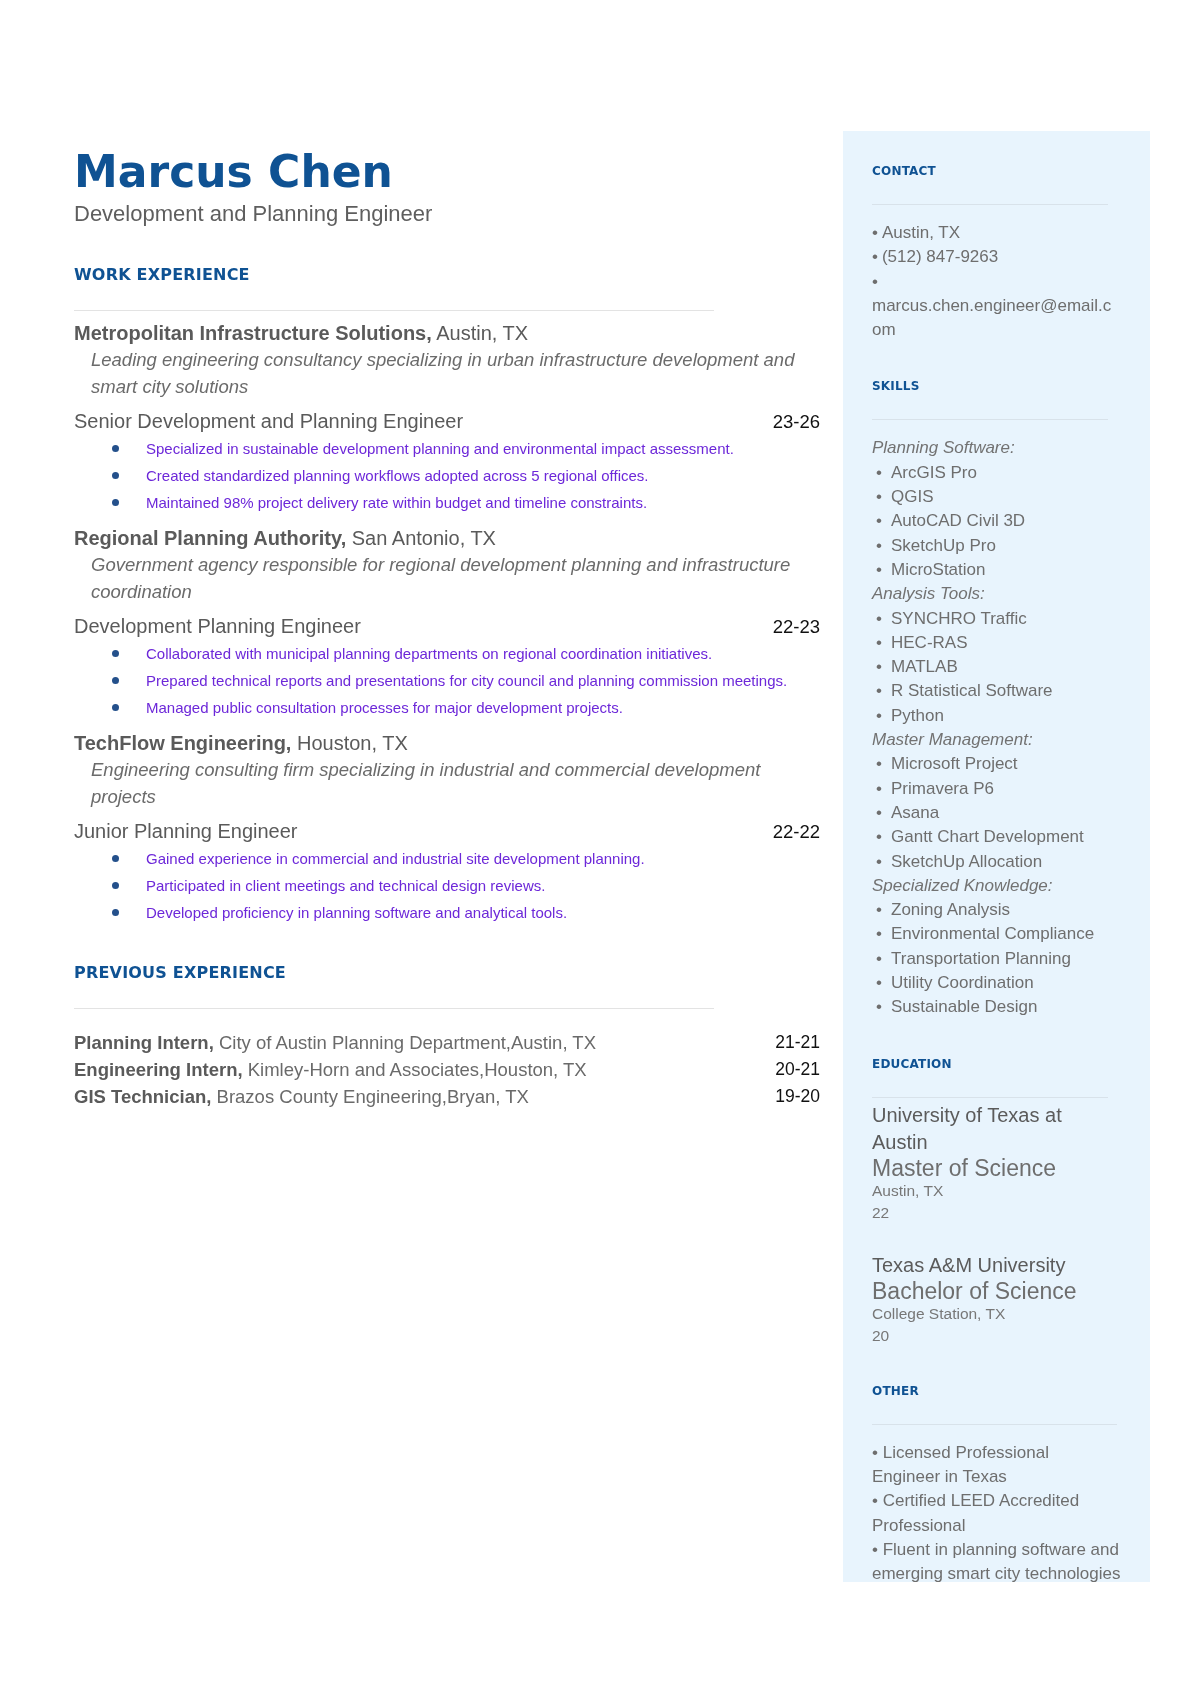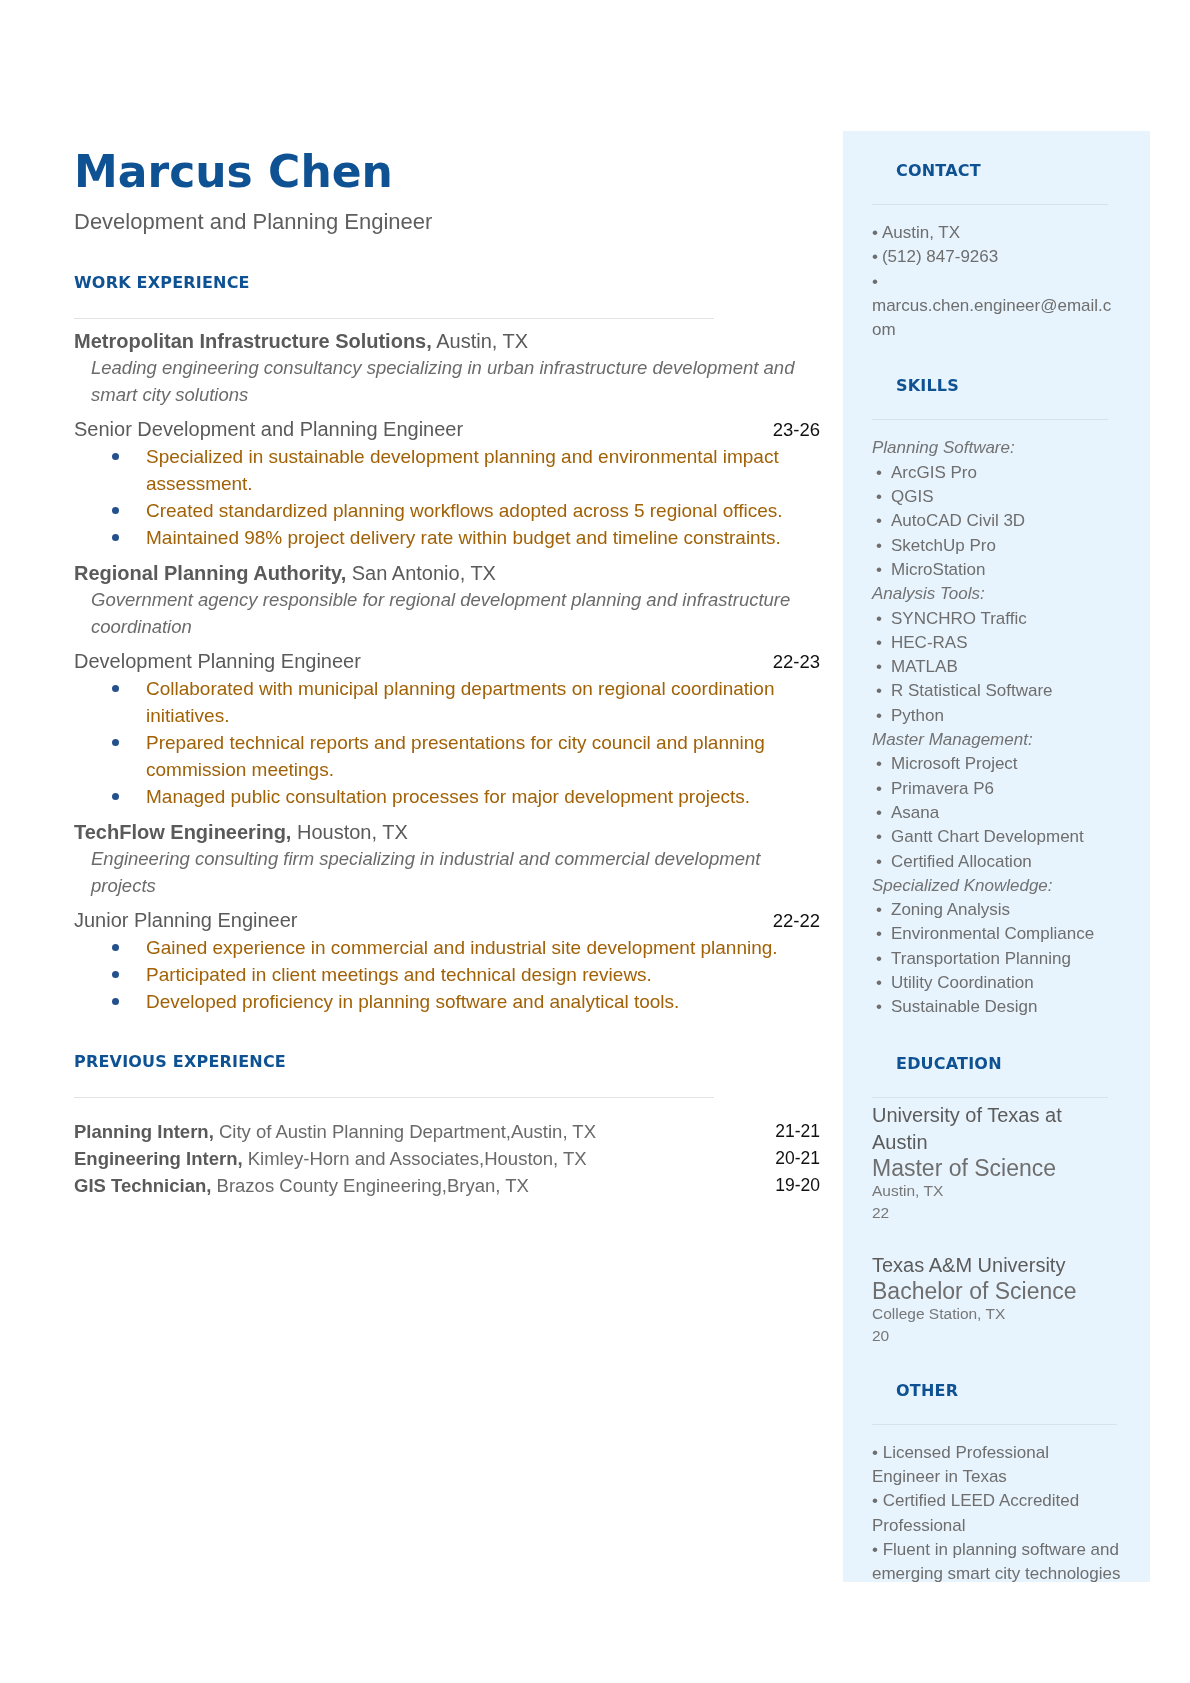--- a/index.html
+++ b/index.html
@@ -1,48 +1,48 @@
 <!DOCTYPE html>
 <html><head>
   <meta charset="utf-8">
   <style>
     * { box-sizing: border-box; margin: 0; padding: 0; }
     html, body { width: 1190px; height: 1683px; background: #ffffff; }
     body { position: relative; font-family: "Liberation Sans", sans-serif; color: #5b5b5b; overflow: hidden; }
 
     .main { position: absolute; left: 74px; top: 144px; width: 746px; }
     .name { font-family: "DejaVu Sans", sans-serif; font-weight: bold; font-size: 44px; color: #0f5293; letter-spacing: 0px; line-height: 56px; }
-    .title { font-size: 22px; color: #5e5e5e; margin-top: 8px; line-height: 28px; }
+    .title { font-size: 22px; color: #5e5e5e; margin-top: 0; line-height: 28px; }
 
     .sec-h { font-family: "DejaVu Sans", sans-serif; font-weight: bold; font-size: 16px; color: #0f5293; letter-spacing: 0.2px; line-height: 20px; }
     .divider { height: 1px; background: #e3e3e3; }
 
     .main .sec-h.work { margin-top: 37px; }
     .main .divider.work { width: 640px; margin-top: 25px; }
 
     .job { }
     .company { font-size: 20px; line-height: 26px; color: #5a5a5a; margin-top: 9px; }
     .company b { font-weight: bold; color: #5a5a5a; }
     .company-desc { font-style: italic; font-size: 18.5px; line-height: 27px; color: #6b6b6b; margin-left: 17px; }
     .role-row { display: flex; justify-content: space-between; align-items: baseline; margin-top: 8px; line-height: 27px; gap: 44px; }
     .role { font-size: 20px; color: #5a5a5a; }
     .dates { font-size: 18.5px; color: #111111; }
     ul.bullets { list-style: none; margin-left: 0; }
-    ul.bullets li { position: relative; padding-left: 72px; font-size: 19px; line-height: 27px; color: #a16207; }
+    ul.bullets li { position: relative; padding-left: 72px; font-size: 15px; line-height: 27px; color: #6d28d9; }
     ul.bullets li .dot { position: absolute; left: 38px; top: 10px; width: 7px; height: 7px; border-radius: 50%; background: #24508b; }
 
     .prev-h { margin-top: 37px; }
     .main .divider.prev { width: 640px; margin-top: 25px; }
     .prev-list { margin-top: 20px; }
     .prev-row { display: flex; justify-content: space-between; font-size: 18.5px; line-height: 27px; color: #6a6a6a; }
     .prev-row b { color: #5a5a5a; }
     .prev-row .dates { font-size: 17.5px; }
 
     .sidebar { position: absolute; left: 843px; top: 131px; width: 307px; height: 1451px; background: #e8f4fd; padding: 30px 29px 0 29px; }
-    .sidebar .sec-h { font-size: 16px; margin-left: 24px; }
+    .sidebar .sec-h { font-size: 12px; }
     .sidebar .divider { background: #d8e2ea; width: 236px; margin-top: 23px; }
     .sidebar .divider.other { width: 245px; }
     .side-list { margin-top: 16px; }
     .side-item { font-size: 17px; line-height: 24.3px; color: #6e6e6e; }
     .side-item .bul { margin-right: 4px; }
     .skill-cat { font-style: italic; font-size: 17px; line-height: 24.3px; color: #727272; }
     .skill-item { font-size: 17px; line-height: 24.3px; color: #6e6e6e; padding-left: 4px; }
     .skill-item .bul { display: inline-block; width: 15px; }
     .side-sec { margin-top: 34px; }
     .edu-block { margin-top: 4px; }
@@ -148,21 +148,21 @@
         <div class="skill-item"><span class="bul">•</span><span>SYNCHRO Traffic</span></div>
         <div class="skill-item"><span class="bul">•</span><span>HEC-RAS</span></div>
         <div class="skill-item"><span class="bul">•</span><span>MATLAB</span></div>
         <div class="skill-item"><span class="bul">•</span><span>R Statistical Software</span></div>
         <div class="skill-item"><span class="bul">•</span><span>Python</span></div>
         <div class="skill-cat">Master Management:</div>
         <div class="skill-item"><span class="bul">•</span><span>Microsoft Project</span></div>
         <div class="skill-item"><span class="bul">•</span><span>Primavera P6</span></div>
         <div class="skill-item"><span class="bul">•</span><span>Asana</span></div>
         <div class="skill-item"><span class="bul">•</span><span>Gantt Chart Development</span></div>
-        <div class="skill-item"><span class="bul">•</span><span>Certified Allocation</span></div>
+        <div class="skill-item"><span class="bul">•</span><span>SketchUp Allocation</span></div>
         <div class="skill-cat">Specialized Knowledge:</div>
         <div class="skill-item"><span class="bul">•</span><span>Zoning Analysis</span></div>
         <div class="skill-item"><span class="bul">•</span><span>Environmental Compliance</span></div>
         <div class="skill-item"><span class="bul">•</span><span>Transportation Planning</span></div>
         <div class="skill-item"><span class="bul">•</span><span>Utility Coordination</span></div>
         <div class="skill-item"><span class="bul">•</span><span>Sustainable Design</span></div>
       </div>
   </div>
 
   <div class="side-sec">

